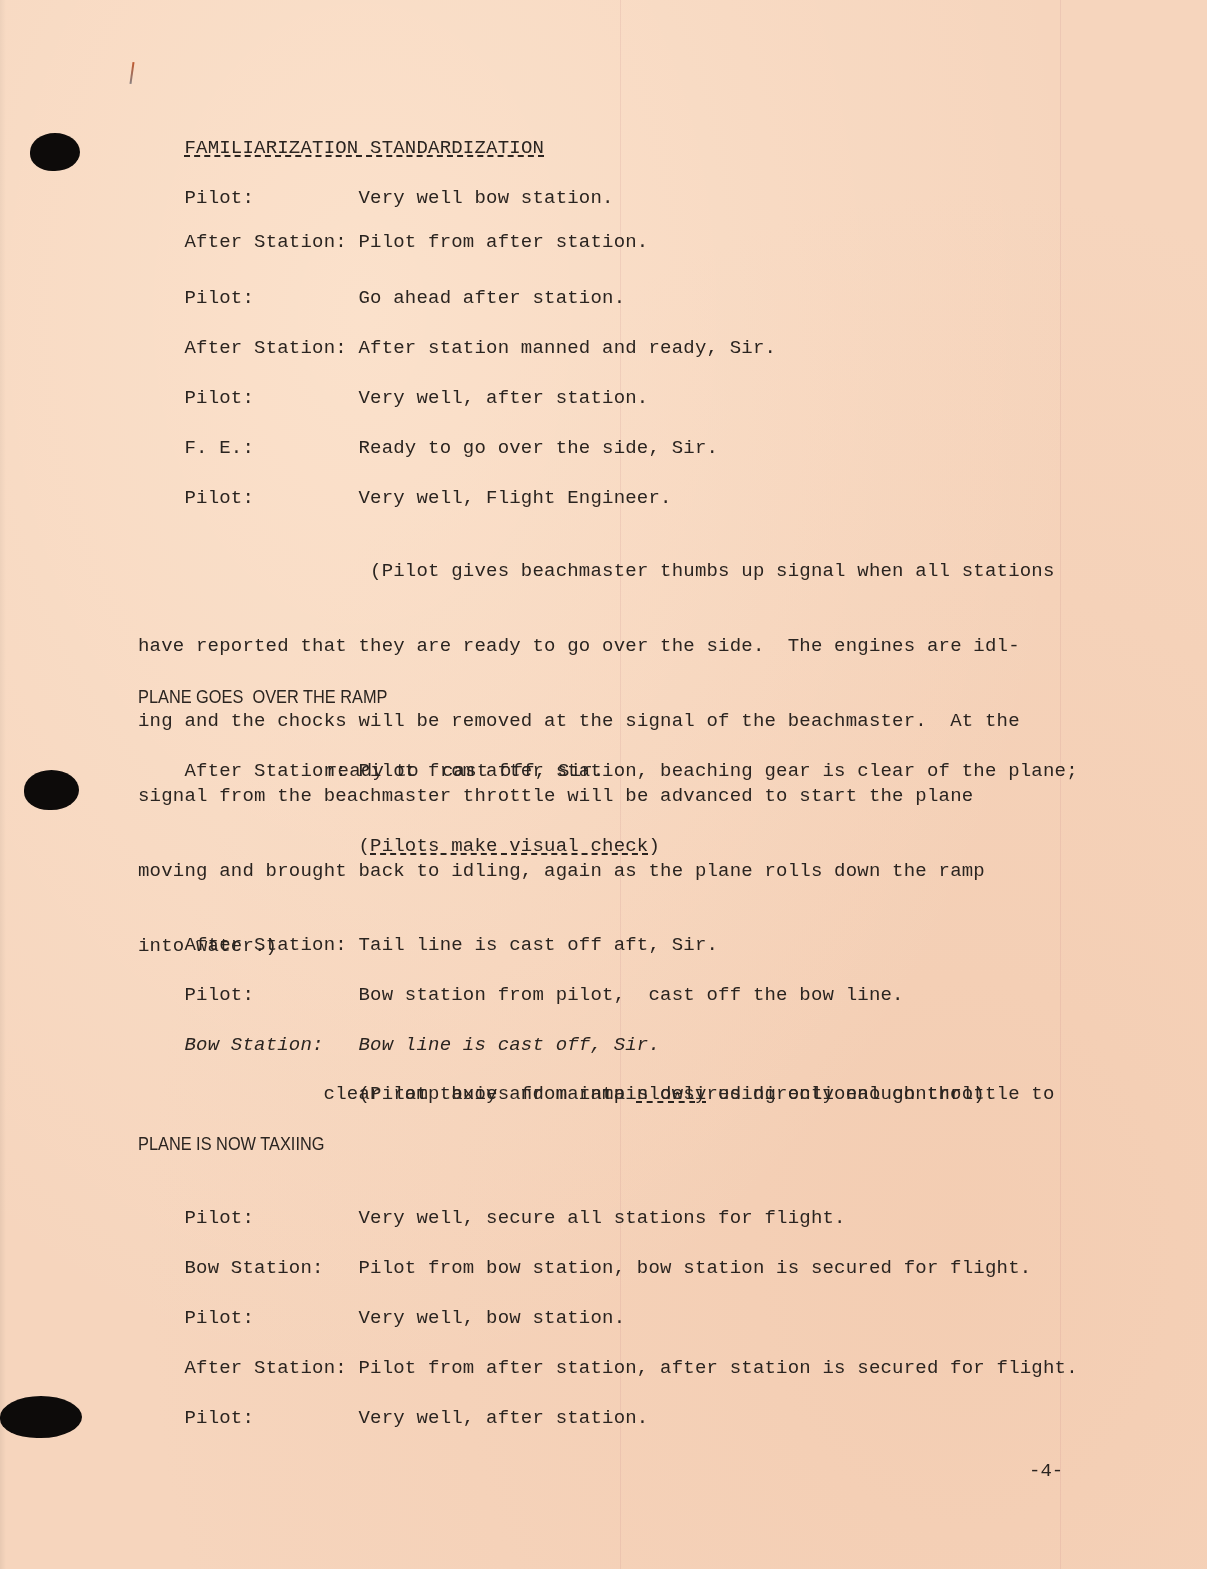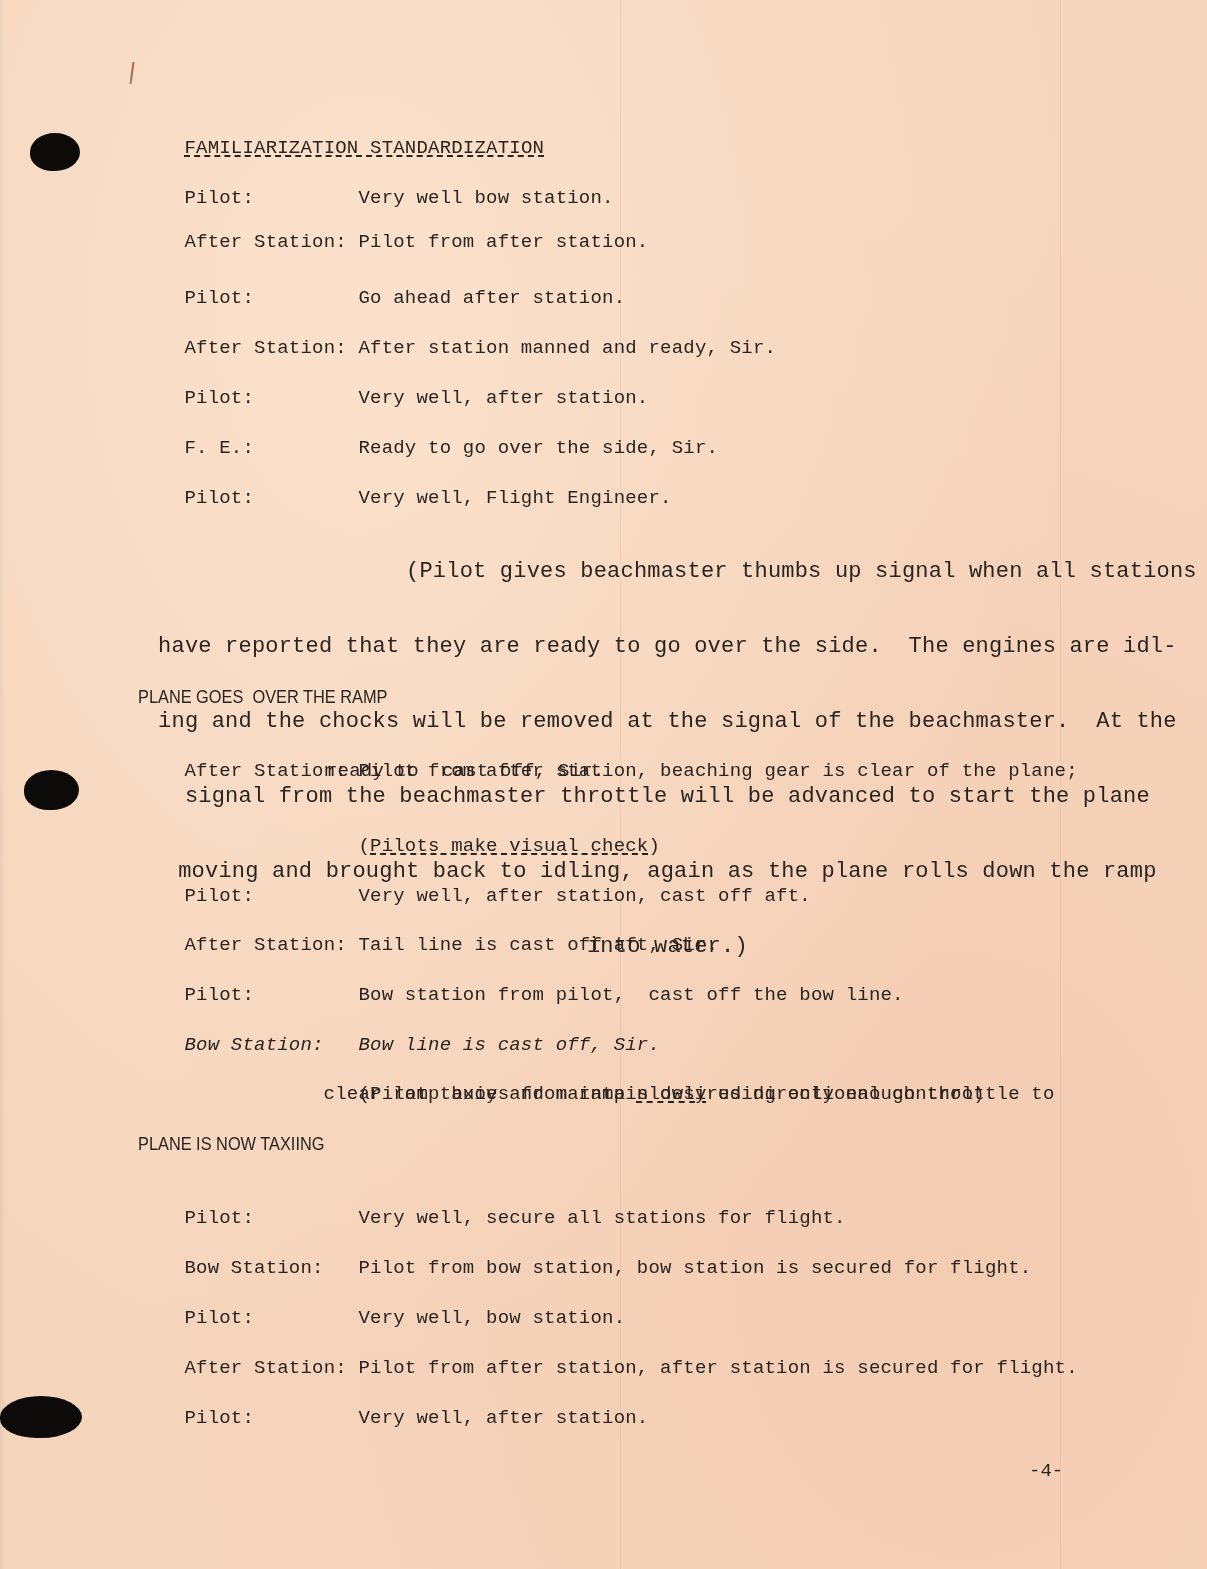--- a/index.html
+++ b/index.html
@@ -19,21 +19,21 @@
     .punch-hole { position: absolute; background: #0d0b0a; border-radius: 50% 50% 50% 45%; }
     .pencil-mark { position: absolute; left: 131px; top: 62px; width: 2px; height: 22px; background: linear-gradient(#c0582e, #8a8080); transform: rotate(8deg); }
     .line {
       position: absolute; left: 138px;
       font-size: 19px; line-height: 25px; white-space: pre;
       letter-spacing: 0.2px;
     }
     .speaker { display: inline-block; width: 174px; }
     .heading { font-family: "Liberation Sans Narrow", "Liberation Sans", sans-serif; font-size: 19px; letter-spacing: 0px; transform: scaleX(0.86); transform-origin: left; }
     .underline { text-decoration: underline; text-decoration-style: dashed; text-underline-offset: 3px; }
-    .para { position: absolute; left: 138px; font-size: 22px; line-height: 25px; white-space: pre; letter-spacing: 0.2px; text-align: center; }
+    .para { position: absolute; left: 138px; font-size: 19px; line-height: 25px; white-space: pre; letter-spacing: 0.2px; }
     .page-number { position: absolute; left: 1029px; top: 1460px; font-size: 19px; }
   </style>
 </head>
 <body>
 
 <div class="page">
   <div class="fold-line" style="left:620px"></div>
   <div class="fold-line" style="left:1060px"></div>
 
   <div class="punch-hole" style="left:30px;top:133px;width:50px;height:38px;"></div>
@@ -80,23 +80,20 @@
 
   <div class="line" style="top:734px;">
     <span class="speaker">After Station:</span><span>Pilot from after station, beaching gear is clear of the plane;</span>
   </div>
   <div class="line" style="top:759px; left:326px;text-align:right;">ready to  cast off, Sir.</div>
 
   <div class="line" style="top:809px; left:312px;">
     <span>(</span><span class="underline">Pilots make visual check</span><span>)</span>
   </div>
 
-  <div class="line" style="top:859px;">
-    <span class="speaker">Pilot:</span><span>Very well, after station, cast off aft.</span>
-  </div>
   <div class="line" style="top:908px;">
     <span class="speaker">After Station:</span><span>Tail line is cast off aft, Sir.</span>
   </div>
   <div class="line" style="top:958px;">
     <span class="speaker">Pilot:</span><span>Bow station from pilot,  cast off the bow line.</span>
   </div>
   <div class="line" style="top:1008px;font-style:italic;">
     <span class="speaker">Bow Station:</span><span>Bow line is cast off, Sir.</span>
   </div>
 

